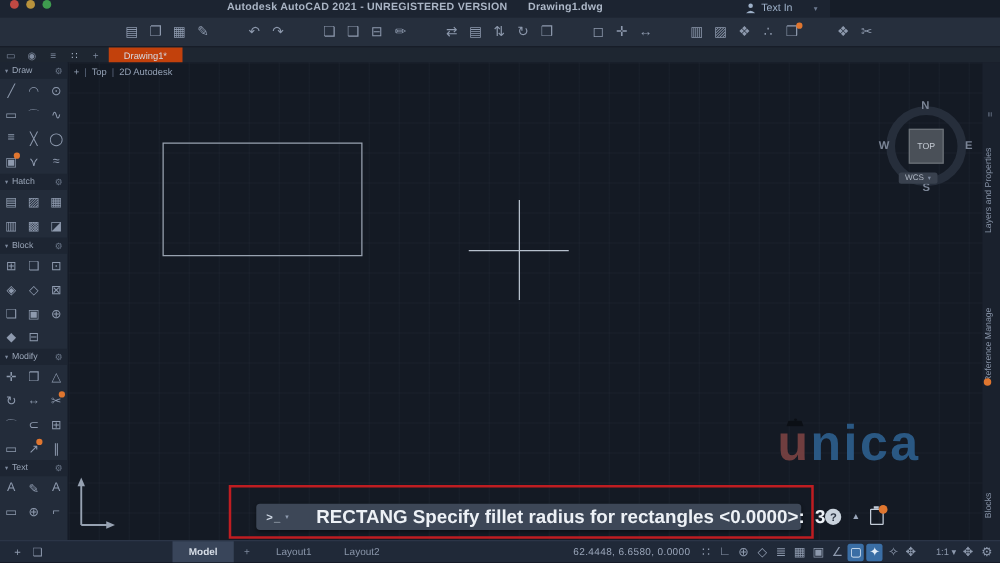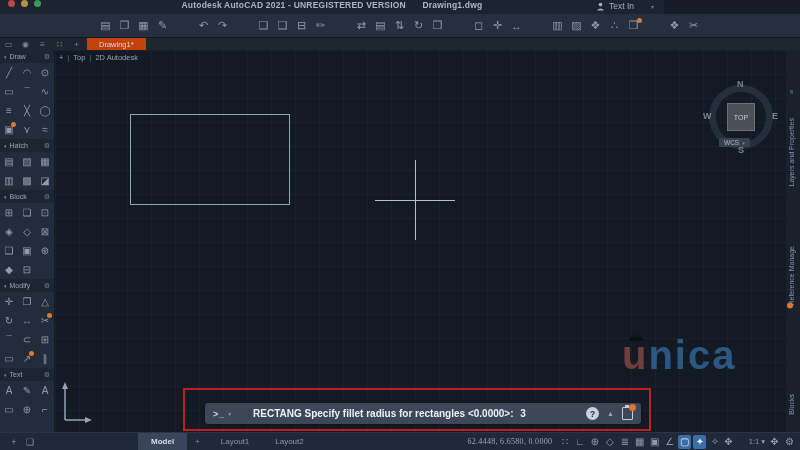--- a/index.html
+++ b/index.html
@@ -94,21 +94,21 @@
   #wm-cap::after { content:""; position:absolute; left:5px; top:-3px; width:3px; height:3px;
     background:#0b0f15; border-radius:50%; }
 
   
   #highlight-box { position:absolute; left:128px; top:338px; width:468px; height:43px;
     border:2px solid #bf1d21; }
   #cmdbar { position:absolute; left:150px; top:353px; width:436px; height:21px; background:#3d4757;
     border-radius:3px; display:flex; align-items:center; padding:0 8px; box-shadow:0 1px 3px rgba(0,0,0,.4); }
   #cmd-prompt { color:#cfd8e4; font-size:9px; font-weight:bold; letter-spacing:1px; }
   #cmd-caret { color:#8f9cb0; font-size:5.5px; margin-left:3px; }
-  #cmd-text { margin-left:22px; font-size:10px; font-weight:bold; color:#edf1f6;
+  #cmd-text { margin-left:22px; font-size:15px; font-weight:bold; color:#edf1f6;
     white-space:nowrap; }
   #cmd-text .cmd-val { margin-left:4px; }
   #cmd-right { margin-left:auto; display:flex; align-items:center; gap:8px; }
   #cmd-help { width:13px; height:13px; border-radius:50%; background:#c9d2dc; color:#2a3340;
     font-size:9px; font-weight:bold; display:flex; align-items:center; justify-content:center; }
   #cmd-up { color:#9aa6ba; font-size:7px; }
   #cmd-clip { position:relative; width:11px; height:13px; border:1.5px solid #c3ccd8;
     border-radius:1px; }
   #cmd-clip::before { content:""; position:absolute; left:2px; top:-3px; width:4px; height:2px;
     background:#c3ccd8; }
@@ -129,21 +129,21 @@
   #vtab-blocks { top:344px; }
 
   
   #statusbar { position:absolute; left:0; top:432px; width:800px; height:18px; background:#202938;
     border-top:1px solid #2b3547; display:flex; align-items:center; font-size:8px; color:#8a96aa; }
   .sb-ic { width:16px; text-align:center; color:#8d99ad; font-size:9px; }
   #model-tabs { display:flex; margin-left:100px; height:100%; align-items:stretch; }
   .mtab { padding:0 13px; display:flex; align-items:center; font-size:8px; color:#8a96aa; }
   .mtab.active { background:#39455a; color:#d7dde7; font-weight:bold; }
   .mtab.add { padding:0 8px; color:#7e8a9e; }
-  #coords { margin-left:auto; color:#9aa6ba; font-size:8px; letter-spacing:.3px;font-family:Liberation Serif, serif; }
+  #coords { margin-left:auto; color:#9aa6ba; font-size:8px; letter-spacing:.3px; }
   #status-icons { display:flex; align-items:center; gap:2px; margin-left:6px; padding-right:4px; }
   .st-ic { min-width:13px; height:14px; display:flex; align-items:center; justify-content:center;
     color:#8d99ad; font-size:10px; border-radius:2px; padding:0 1px; }
   .st-ic.active { background:#3a6ea5; color:#e3edf8; }
   .st-ic .st-label { font-size:7.5px; margin-left:16px; }
 </style>
 </head>
 <body>
 
 <div id="app">

